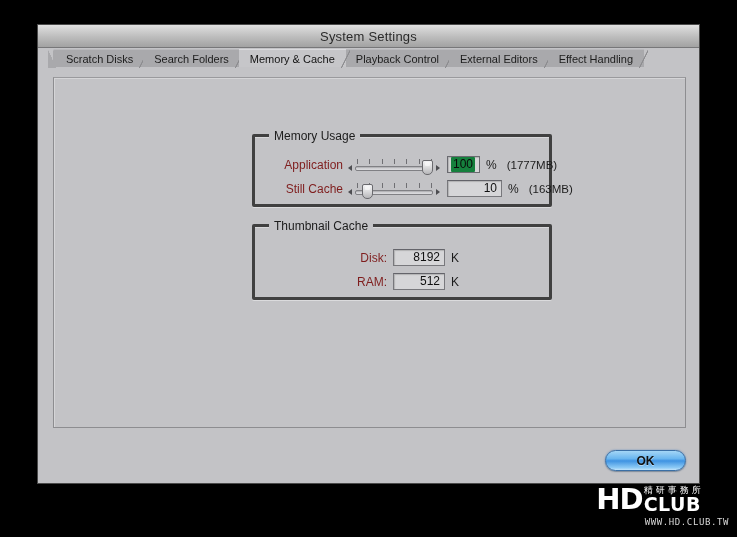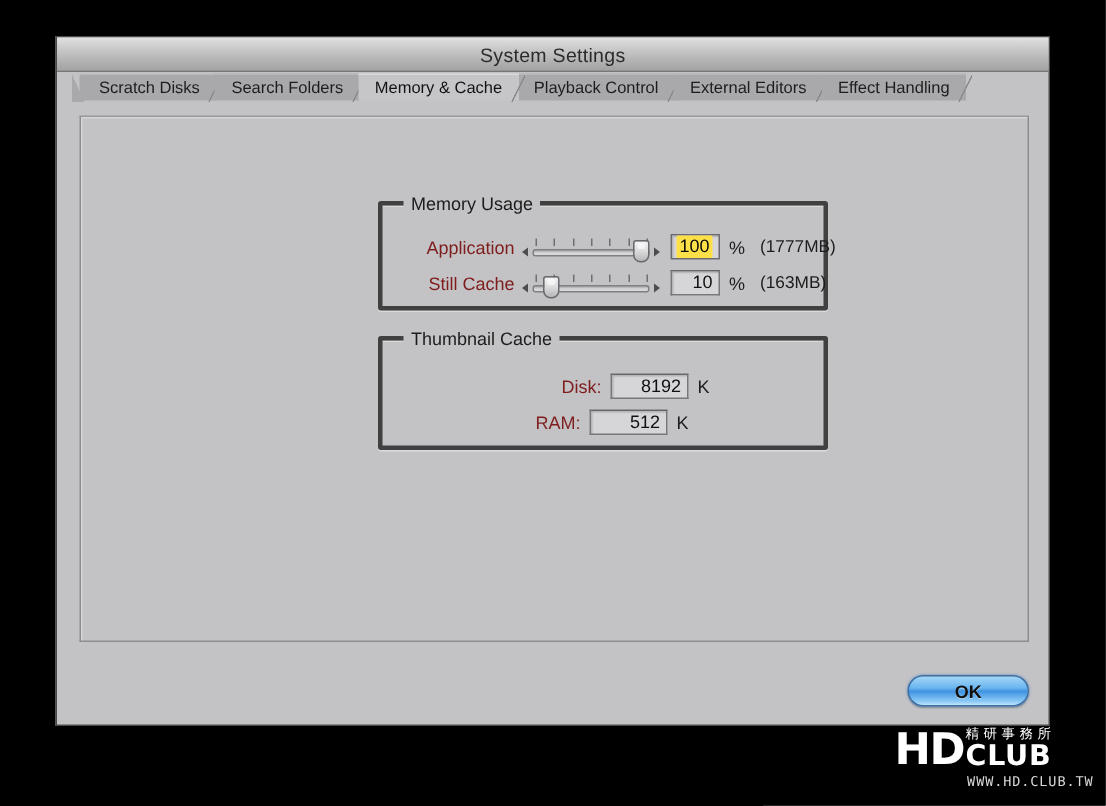--- a/index.html
+++ b/index.html
@@ -237,21 +237,21 @@
     padding-right: 4px;
     box-shadow: inset 1px 1px 1px rgba(0,0,0,0.17);
     display: flex;
     align-items: center;
     justify-content: flex-end;
   }
   .numfield.focused {
     border: 1px solid #6a6a70;
   }
   .numfield .sel {
-    background: #fde047;
+    background: #15803d;
     color: #0a0a0a;
     padding: 0 2px;
     border-radius: 1px;
   }
 
   .unit {
     font-size: 12px;
     color: #1c1c1c;
     margin-left: 6px;
   }
@@ -408,32 +408,32 @@
               <i style="left:0%"></i>
                 <i style="left:16.6%"></i>
                 <i style="left:33.3%"></i>
               <i style="left:50%"></i>
                 <i style="left:66.6%"></i>
                 <i style="left:83.3%"></i>
                 <i style="left:100%"></i>
             </div>
             <div class="thumb" id="still-thumb" style="left: 13.7px;"></div>
           </div>
-          <div class="numfield" style="width:33px; margin-left:7px;">
+          <div class="numfield" style="width:55px; margin-left:7px;">
             <span>10</span>
           </div>
           <span class="unit">%</span>
           <span class="note">(163MB)</span>
         </div>
       </div>
 
       <div class="groupbox" id="thumbnail-cache-group">
         <span class="legend">Thumbnail Cache</span>
 
-        <div class="row" style="left:20px; top:21px;">
+        <div class="row" style="left:6px; top:21px;">
           <span class="row-label" style="width:126px;">Disk:</span>
           <div class="numfield" style="width:52px; margin-left:6px;">
             <span>8192</span>
           </div>
           <span class="unit">K</span>
         </div>
 
         <div class="row" style="left:6px; top:45px;">
           <span class="row-label" style="width:126px;">RAM:</span>
           <div class="numfield" style="width:52px; margin-left:6px;">

